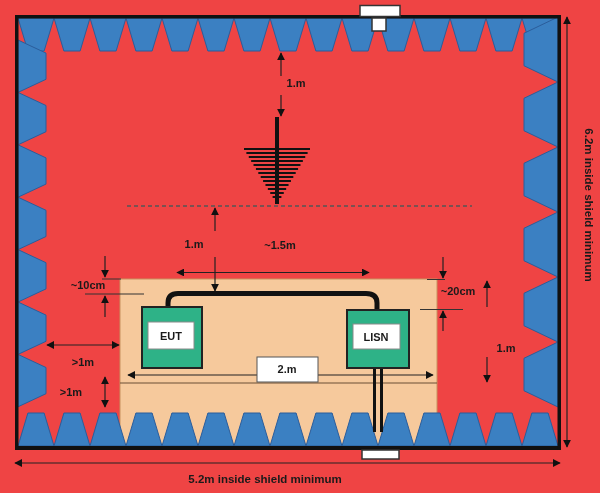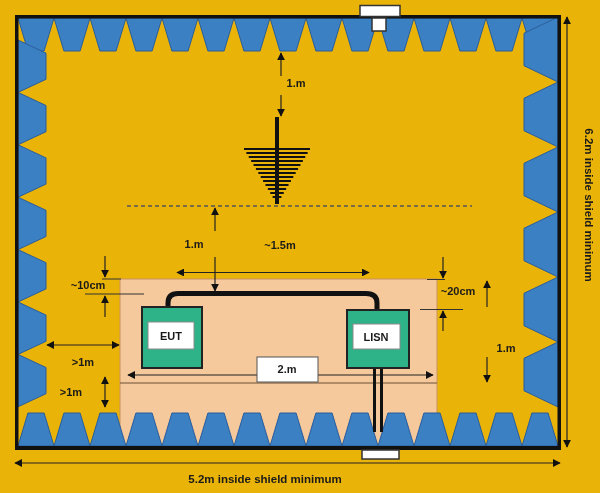--- a/index.html
+++ b/index.html
@@ -1,16 +1,16 @@
 <!DOCTYPE html>
 <html style="--absorber-blue: #3b80c2; --absorber-border: #2b5d9b; --table-tan: #f6c99c; --equipment-green: #2eb287; --wall-black: #111111;"><head>
 <meta charset="utf-8">
 <style>
   html,body{margin:0;padding:0;background:#fff;}
-  .stage{position:relative;width:600px;height:493px;background:#eab308;overflow:hidden;
+  .stage{position:relative;width:600px;height:493px;background:#ef4444;overflow:hidden;
          font-family:"Liberation Sans",sans-serif;}
   svg{position:absolute;left:0;top:0;}
   .cone{fill:var(--absorber-blue,#3b80c2);stroke:var(--absorber-border,#2b5d9b);stroke-width:1;}
   .wall{fill:var(--wall-black,#111);}
   .table-top{fill:var(--table-tan,#f6c99c);stroke:#c8925e;stroke-width:1;}
   .equip{fill:var(--equipment-green,#2eb287);stroke:#222;stroke-width:2;}
   .labelbox{fill:#fff;stroke:#8a8a8a;stroke-width:1;}
   .dimline{stroke:#222;stroke-width:1.2;fill:none;}
   .leader{stroke:#333;stroke-width:1;fill:none;}
   .cable{stroke:#111;fill:none;}

